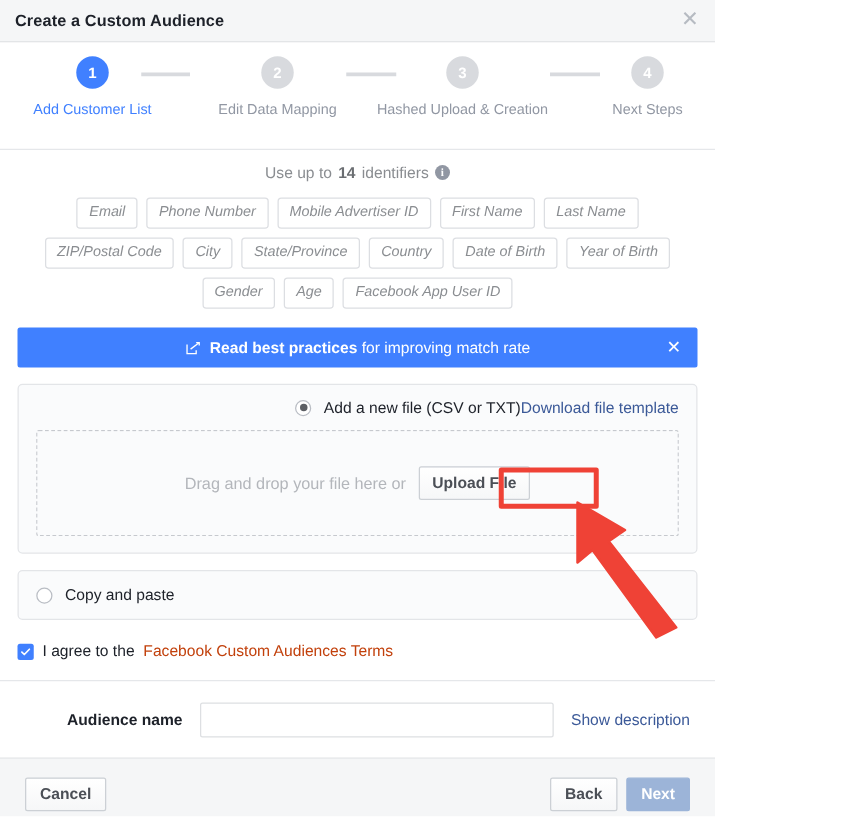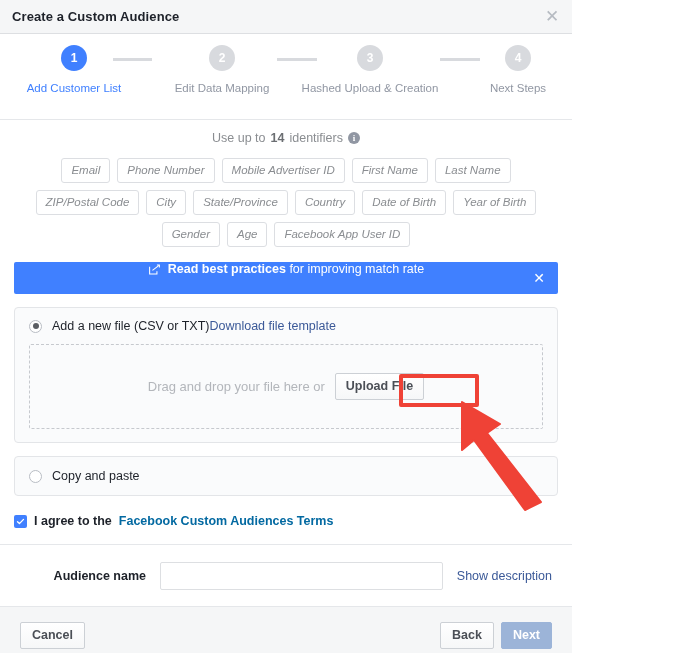--- a/index.html
+++ b/index.html
@@ -153,21 +153,21 @@
     font-style: italic;
   }
 
   
   .banner {
     margin-top: 15px;
     height: 32px;
     background: #4080ff;
     border-radius: 2px;
     display: flex;
-    align-items: flex-start;
+    align-items: center;
     justify-content: center;
     position: relative;
     color: #fff;
     font-size: 12.5px;
   }
   .banner-inner { display: flex; align-items: center; gap: 7px; }
   .banner-icon { display: flex; align-items: center; }
   .banner-text b { font-weight: bold; }
   .banner-close {
     position: absolute;
@@ -185,21 +185,21 @@
     margin-top: 13px;
     border: 1px solid #e3e5e8;
     border-radius: 4px;
     background: #fafbfc;
     padding: 11px 14px 13px 14px;
     position: relative;
   }
   .card-head {
     display: flex;
     align-items: center;
-    justify-content: flex-start;
+    justify-content: flex-end;
   }
   .radio-row { display: flex; align-items: center; gap: 10px; }
   .radio {
     width: 13px; height: 13px;
     border-radius: 50%;
     border: 1px solid #b9bdc4;
     background: #fff;
     display: flex; align-items: center; justify-content: center;
     cursor: pointer;
     flex: none;
@@ -262,27 +262,27 @@
     width: 13px; height: 13px;
     border-radius: 2px;
     background: #4080ff;
     display: flex; align-items: center; justify-content: center;
     cursor: pointer;
     flex: none;
   }
   .checkbox svg { display: block; }
   .terms-text {
     font-size: 12.5px;
-    font-weight: bold;
+    font-weight: normal;
     color: #1d2129;
   }
   .terms-link {
     font-size: 12.5px;
-    font-weight: bold;
-    color: #0369a1;
+    font-weight: normal;
+    color: #c2410c;
     cursor: pointer;
     text-decoration: none;
   }
 
   
   .divider {
     border-top: 1px solid #e5e7ea;
     margin: 0 -14px;
   }
   .name-row {

